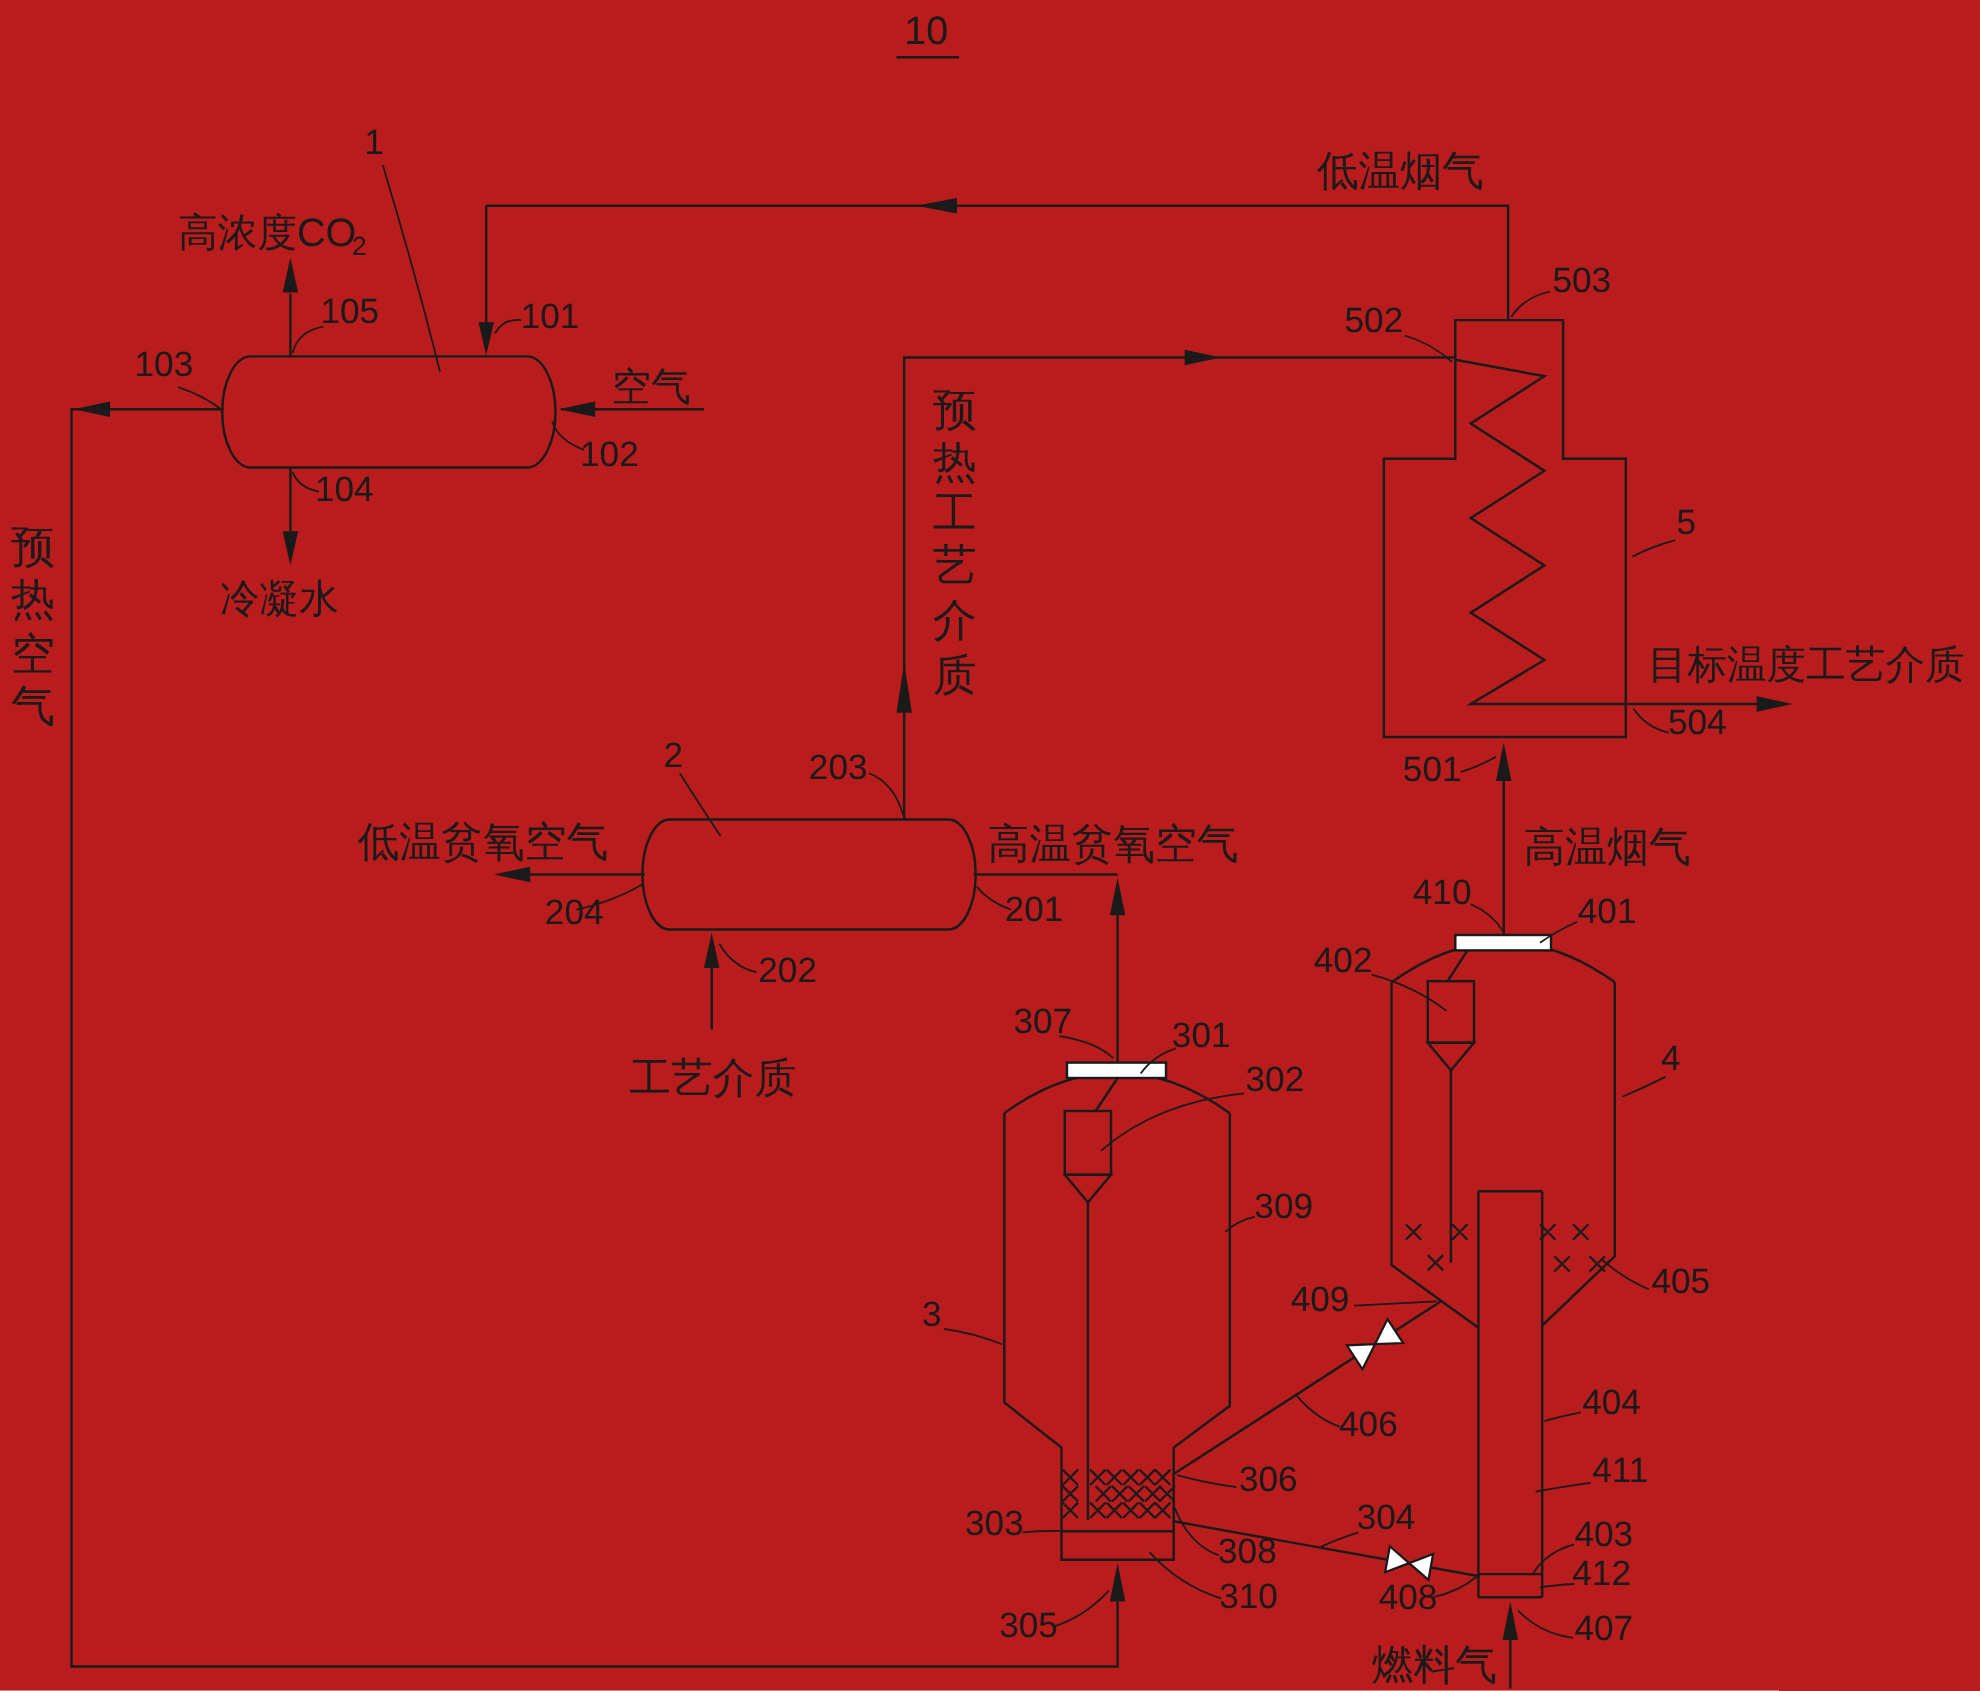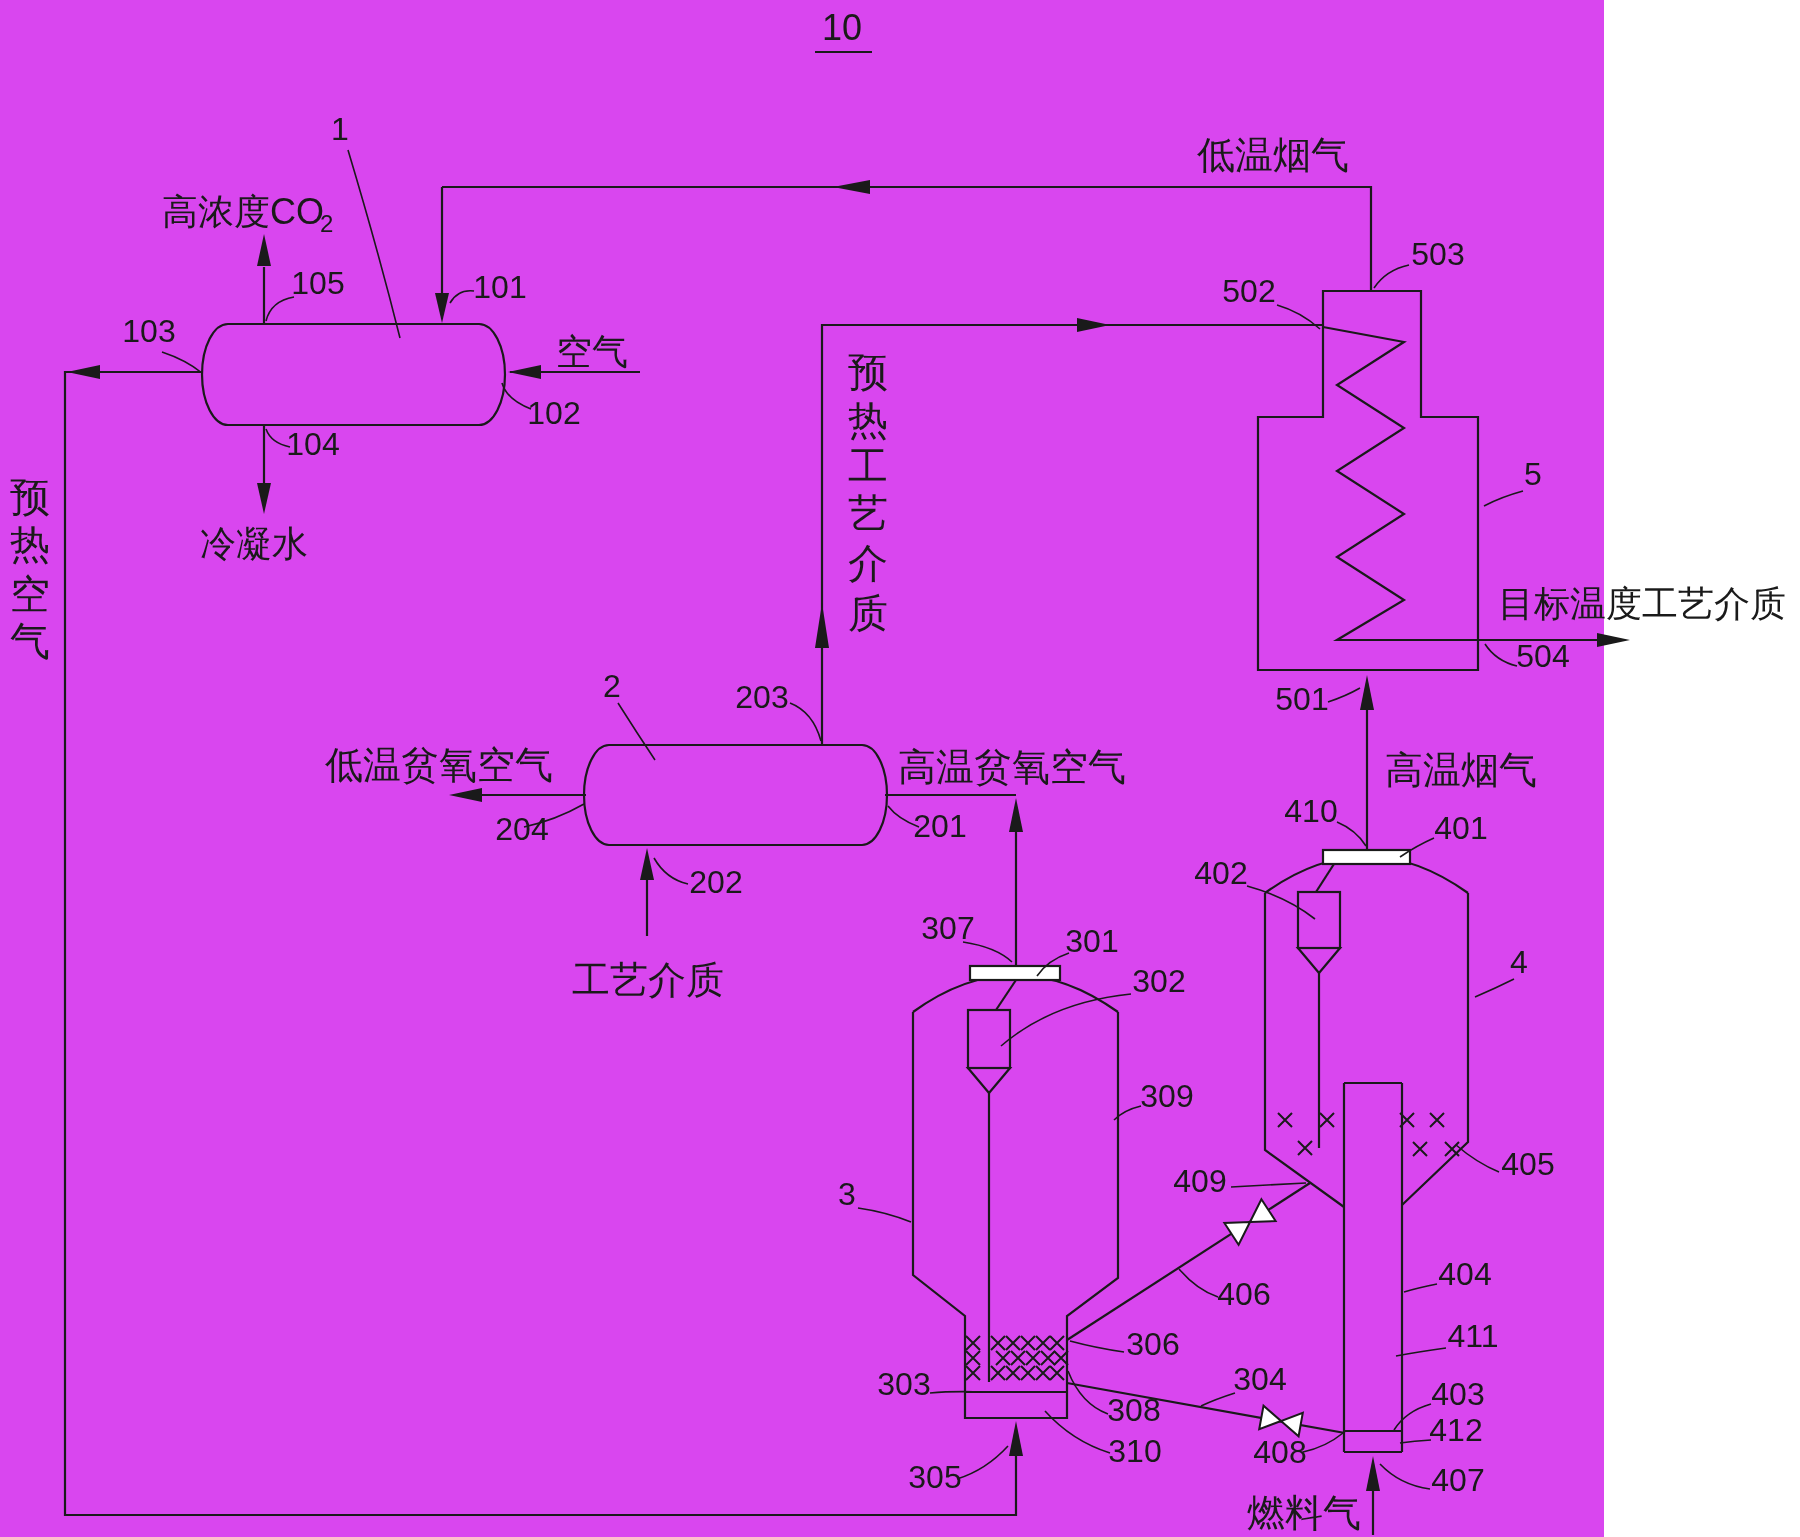--- a/index.html
+++ b/index.html
@@ -1,16 +1,16 @@
 <!DOCTYPE html>
 <html><head>
 <meta charset="utf-8">
 <style>
   html,body{margin:0;padding:0;background:#ffffff;}
-  #stage{width:1604px;height:1537px;position:relative;background:#d946ef;}
+  #stage{width:1800px;height:1537px;position:relative;background:#b91c1c;}
   svg{display:block;}
   svg text{font-family:"Liberation Sans","DejaVu Sans",sans-serif;fill:#1a1a1a;}
   .ref{font-size:32px;}
   .eq{font-size:32px;}
   .stream{font-size:38px;}
   .stream-sm{font-size:36px;}
   .vchar{font-size:40px;}
   .title{font-size:36px;}
   .sub{font-size:24px;}
   .ln{stroke:#1a1a1a;stroke-width:2.2;fill:none;}

